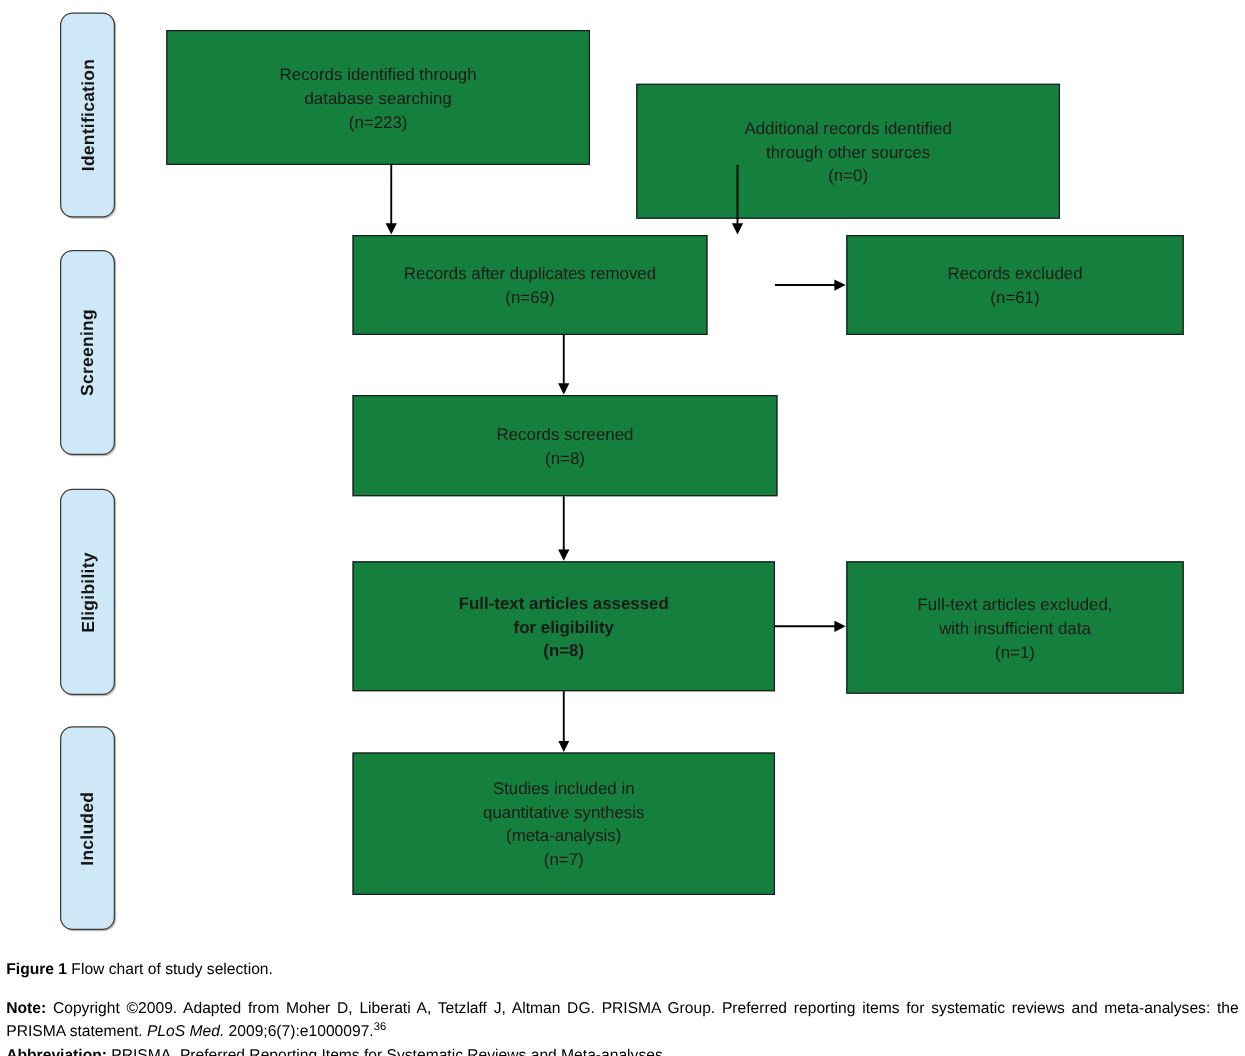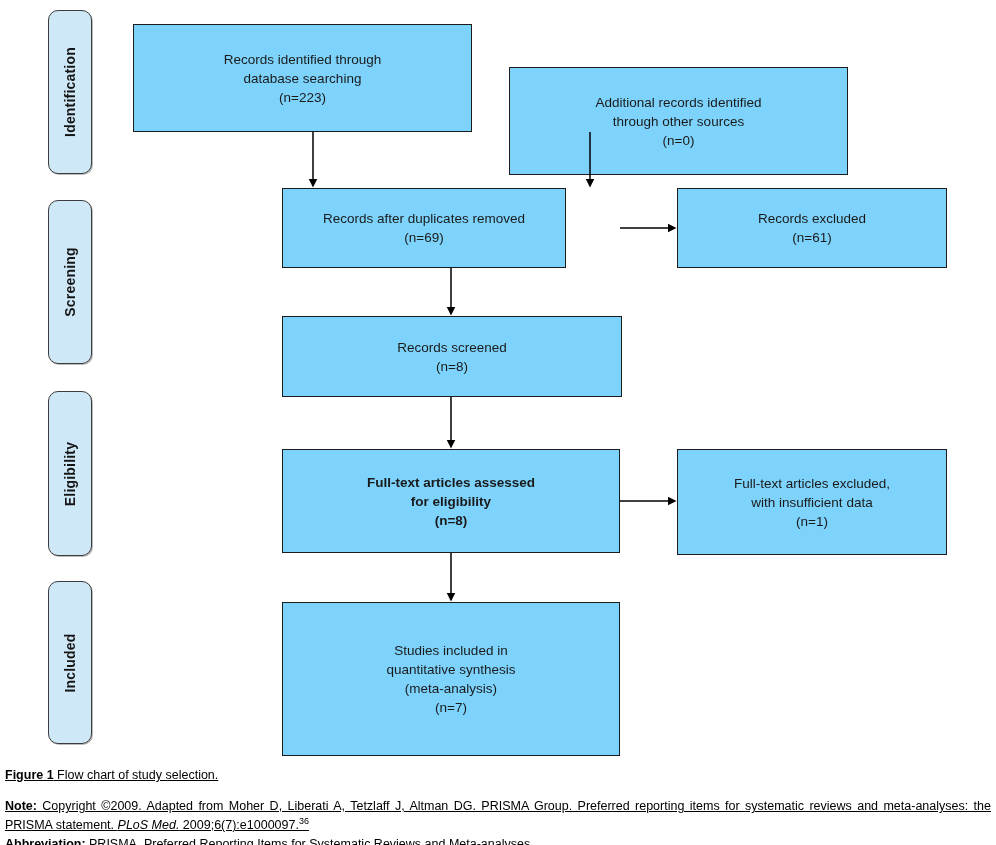--- a/index.html
+++ b/index.html
@@ -29,49 +29,49 @@
     transform: rotate(-90deg);
     white-space: nowrap;
     font-weight: bold;
     font-size: 14px;
     letter-spacing: .2px;
     color: #151515;
   }
   
   .node {
     position: absolute;
-    background: #7dd3fc;
+    background: #15803d;
     border: 1.5px solid #1c1c1c;
     display: flex; align-items: center; justify-content: center;
     text-align: center;
     font-size: 13.5px;
     line-height: 19px;
     white-space: pre-line;
     color: #1a1a1a;
   }
   #node-identified       { left:133px; top:24px;  width:339px; height:108px; }
   #node-additional       { left:509px; top:24px;  width:339px; height:108px;margin-top:43px; }
   #node-deduplicated     { left:282px; top:188px; width:284px; height:80px;  }
   #node-excluded         { left:677px; top:188px; width:270px; height:80px;  }
   #node-screened         { left:282px; top:316px; width:340px; height:81px;  }
   #node-assessed         { left:282px; top:449px; width:338px; height:104px;font-weight:bold; }
   #node-fulltext-excluded{ left:677px; top:449px; width:270px; height:106px; }
-  #node-included         { left:282px; top:602px; width:338px; height:154px; }
+  #node-included         { left:282px; top:602px; width:338px; height:114px; }
 
   .arrows { position: absolute; left: 0; top: 0; width: 996px; height: 762px; pointer-events: none; }
 
   
   .caption {
     position: absolute; left: 5px; top: 766px;
     width: 986px;
     font-size: 12.5px;
     line-height: 19px;
     color: #000000;
   }
-  .caption p { margin: 0; text-decoration: underline; }
+  .caption p { margin: 0; }
   .caption .just { text-align: justify; margin-top: 12px; }
   .caption b { font-weight: bold; }
   .caption i { font-style: italic; }
   .caption sup { font-size: 9px; vertical-align: super; line-height: 0; }
 </style>
 </head>
 <body>
 
 <div class="diagram">
 

